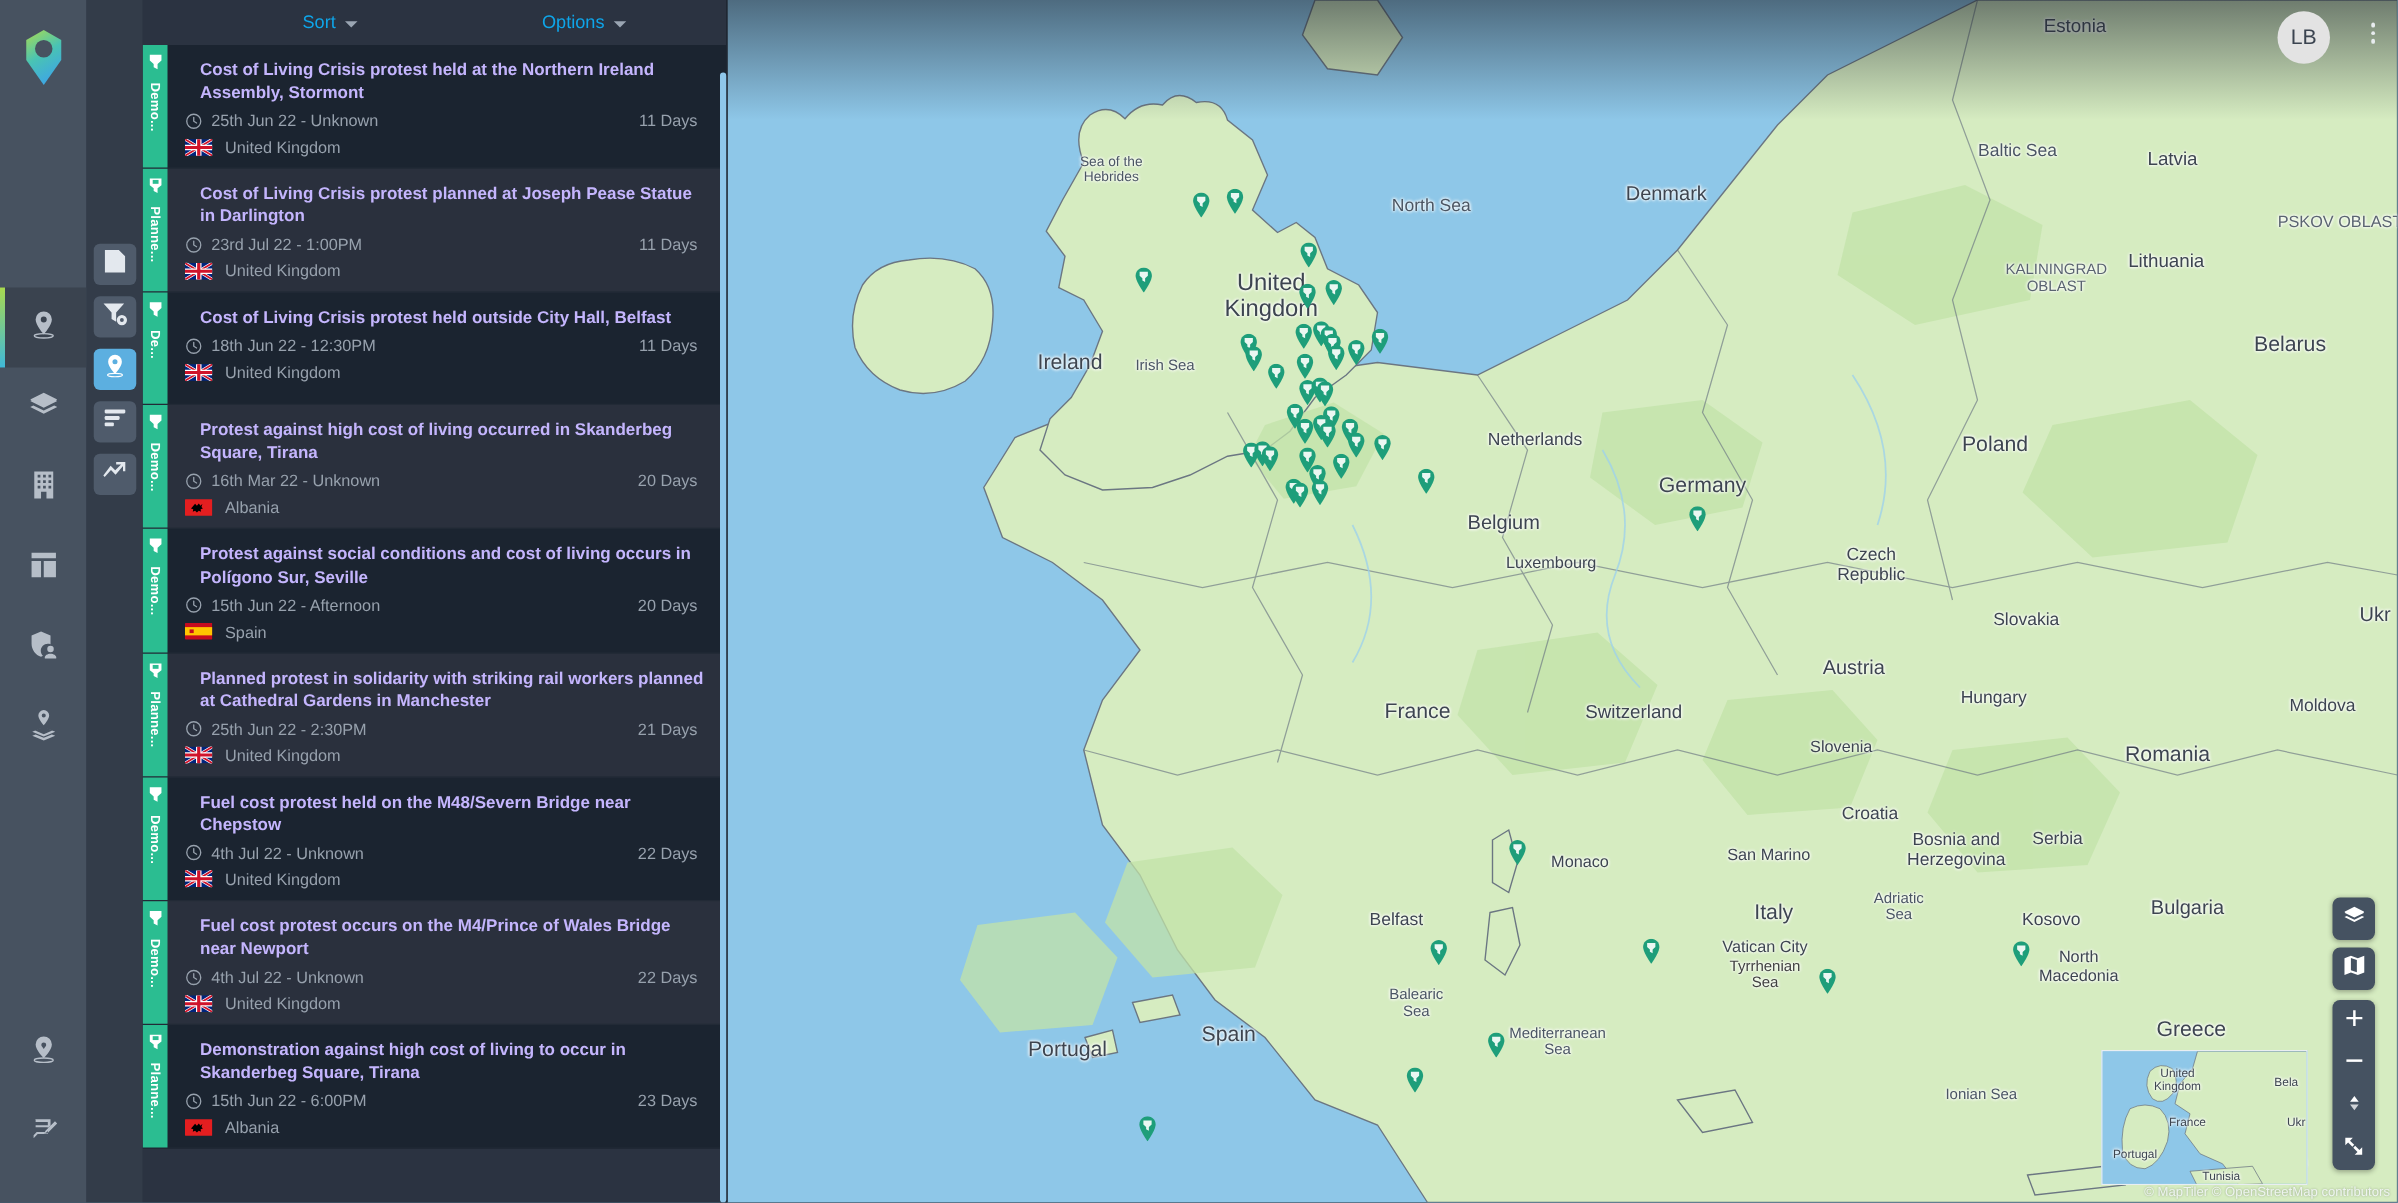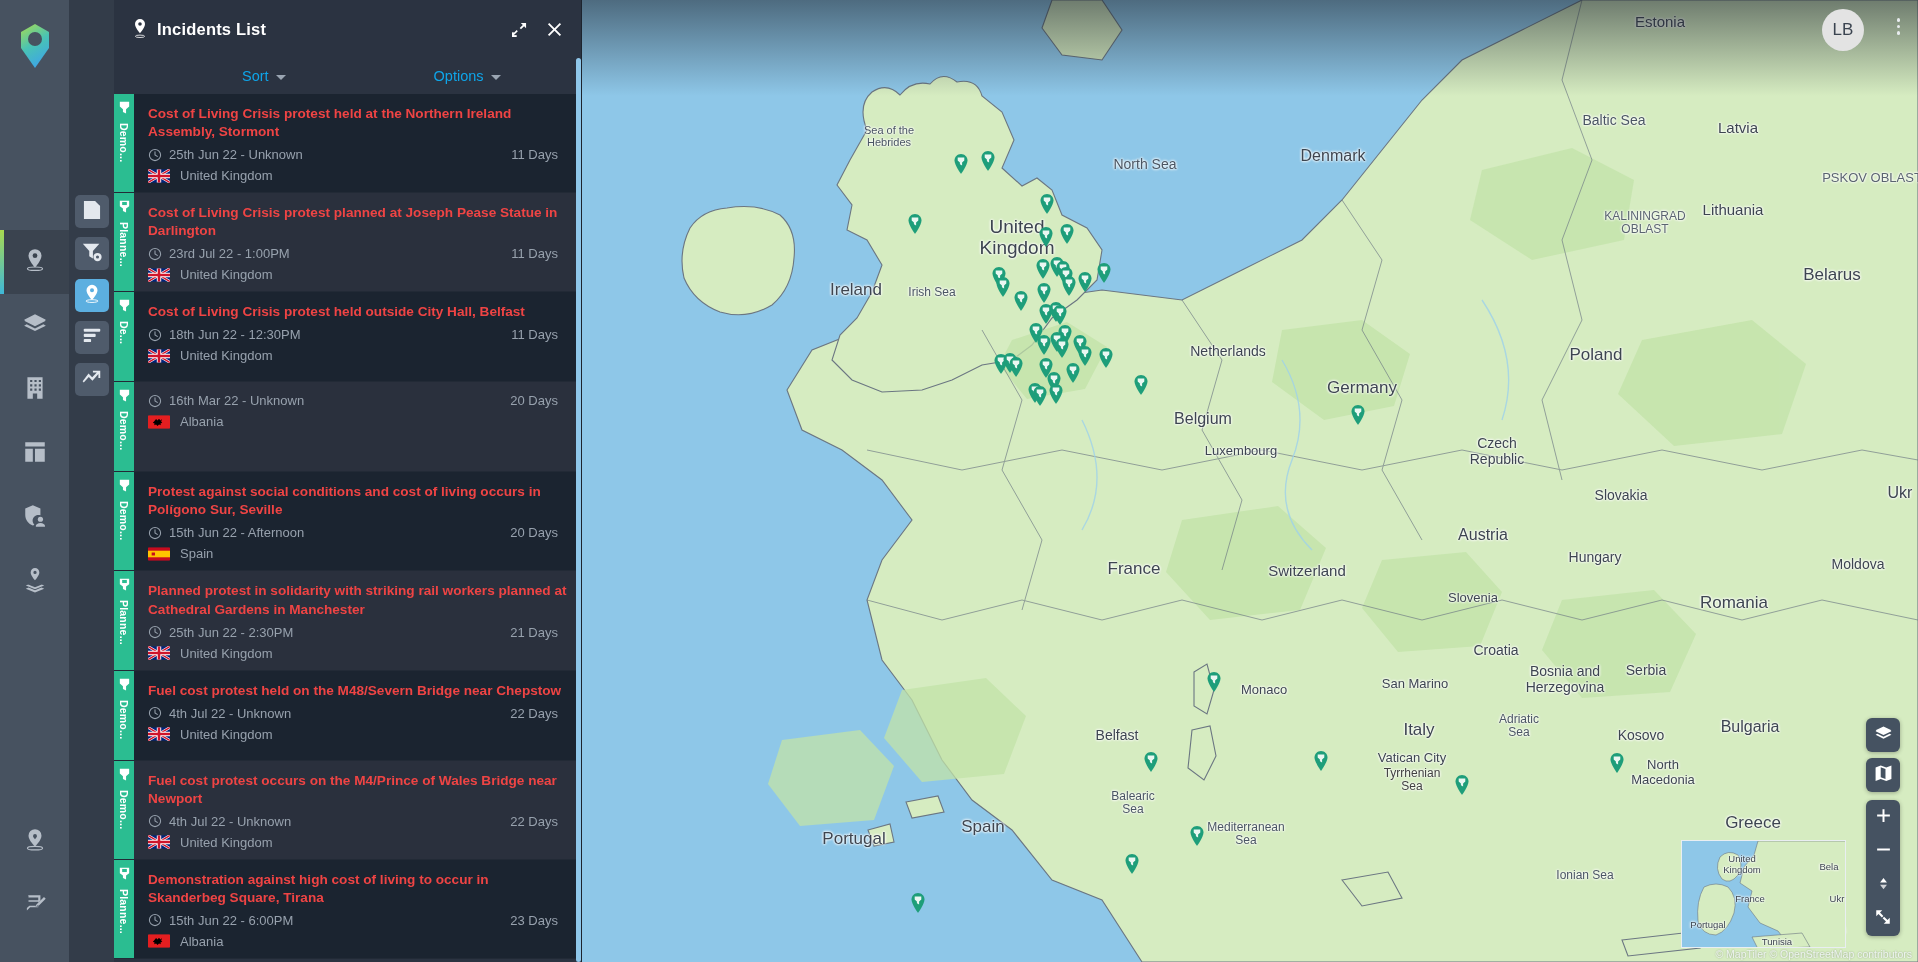--- a/index.html
+++ b/index.html
@@ -86,22 +86,23 @@
     position: relative; overflow: hidden;
   }
   .item-tag svg { width: 13px; height: 14px; fill: #ffffff; flex: 0 0 auto; }
   .item-tag .vtext {
     writing-mode: vertical-rl; text-orientation: mixed;
     color: #ffffff; font-size: 10.5px; font-weight: bold;
     margin-top: 4px; letter-spacing: .2px; white-space: nowrap;
   }
   .item-body { flex: 1; padding: 11px 14px 9px 14px; min-width: 0; }
   .item-title {
-    color: #ef4444; font-size: 13.6px; font-weight: bold; line-height: 1.33;
+    color: #c4b5fd; font-size: 13.6px; font-weight: bold; line-height: 1.33;
     margin-bottom: 6px;
+    margin-left: 12px;
   }
   .item-meta { display: flex; align-items: center; color: #97a1ad; font-size: 13px; }
   .item-meta .clock { width: 14px; height: 14px; margin-right: 7px; flex:0 0 auto; }
   .item-meta .clock svg { width: 14px; height: 14px; stroke: #97a1ad; fill: none; }
   .item-days { margin-left: auto; color: #97a1ad; font-size: 13px; padding-right: 9px; }
   .item-country { display: flex; align-items: center; margin-top: 6px; color: #97a1ad; font-size: 13px; }
   .flag { width: 22px; height: 14px; margin-right: 10px; flex: 0 0 auto; border-radius: 1px; overflow: hidden; }
 
   .panel-scroll {
     position: absolute; right: 0; top: 58px; width: 5px; height: 904px;
@@ -282,42 +283,20 @@
         <span>
           <svg viewBox="0 0 24 24">
               <path d="M3 17l5.5-6 4 4L19 7.5V12h2V4h-8v2h4.3l-5.1 5.2-4-4L1.8 15.6 3 17z"></path>
             </svg>
         </span>
       </div>
     </div>
   </div>
 
   <div class="panel">
-    <div class="panel-head">
-      <span class="pin">
-        <svg viewBox="0 0 16 20" width="16" height="20">
-            <path d="M8 0a5 5 0 0 0-5 5c0 3.6 5 9.3 5 9.3S13 8.6 13 5a5 5 0 0 0-5-5zm0 6.8A1.8 1.8 0 1 1 8 3.2a1.8 1.8 0 0 1 0 3.6z" fill="#ffffff"></path>
-            <ellipse cx="8" cy="17.3" rx="4.6" ry="1.2" fill="none" stroke="#ffffff" stroke-width=".8"></ellipse>
-          </svg>
-      </span>
-      <span class="panel-title">Incidents List</span>
-      <span class="spacer"></span>
-      <span class="head-icon">
-        <svg viewBox="0 0 16 16">
-            <path d="M1 15l5.2-5.2-1.2-1.2L1 12.6V15zM15 1h-5.6l2.1 2.1-3.3 3.3 1.4 1.4 3.3-3.3L15 6.6V1z"></path>
-            <rect x="0" y="11" width="2" height="5"></rect>
-            <rect x="0" y="14" width="5" height="2"></rect>
-          </svg>
-      </span>
-      <span class="head-icon">
-        <svg viewBox="0 0 16 16">
-            <path d="M2.4 1 1 2.4 6.6 8 1 13.6 2.4 15 8 9.4 13.6 15 15 13.6 9.4 8 15 2.4 13.6 1 8 6.6 2.4 1z"></path>
-          </svg>
-      </span>
-    </div>
 
     <div class="panel-toolbar">
       <span class="tool-group sort">
         <span>Sort</span>
         <i class="caret"></i>
       </span>
       <span class="tool-group options">
         <span>Options</span>
         <i class="caret"></i>
       </span>
@@ -413,20 +392,21 @@
           </div>
         </div>
         <div class="item even">
           <div class="item-tag">
             <span><svg viewBox="0 0 16 18">
                 <path d="M2 1h12v6l-4 3.5V16l-4-2v-3.5L2 7V1z" fill="#fff"></path>
               </svg></span>
             <span class="vtext">Demo...</span>
           </div>
           <div class="item-body">
+            <div class="item-title">Protest against high cost of living occurred in Skanderbeg Square, Tirana</div>
             <div class="item-meta">
               <span class="clock"><svg viewBox="0 0 16 16">
                   <circle cx="8" cy="8" r="6.4" stroke-width="1.2"></circle>
                   <path d="M8 4.4V8l2.6 1.6" stroke-width="1.2" stroke-linecap="round"></path>
                 </svg></span>
               <span>16th Mar 22 - Unknown</span>
               <span class="item-days">20 Days</span>
             </div>
             <div class="item-country">
               <span class="flag"><svg viewBox="0 0 60 36" width="22" height="14">

